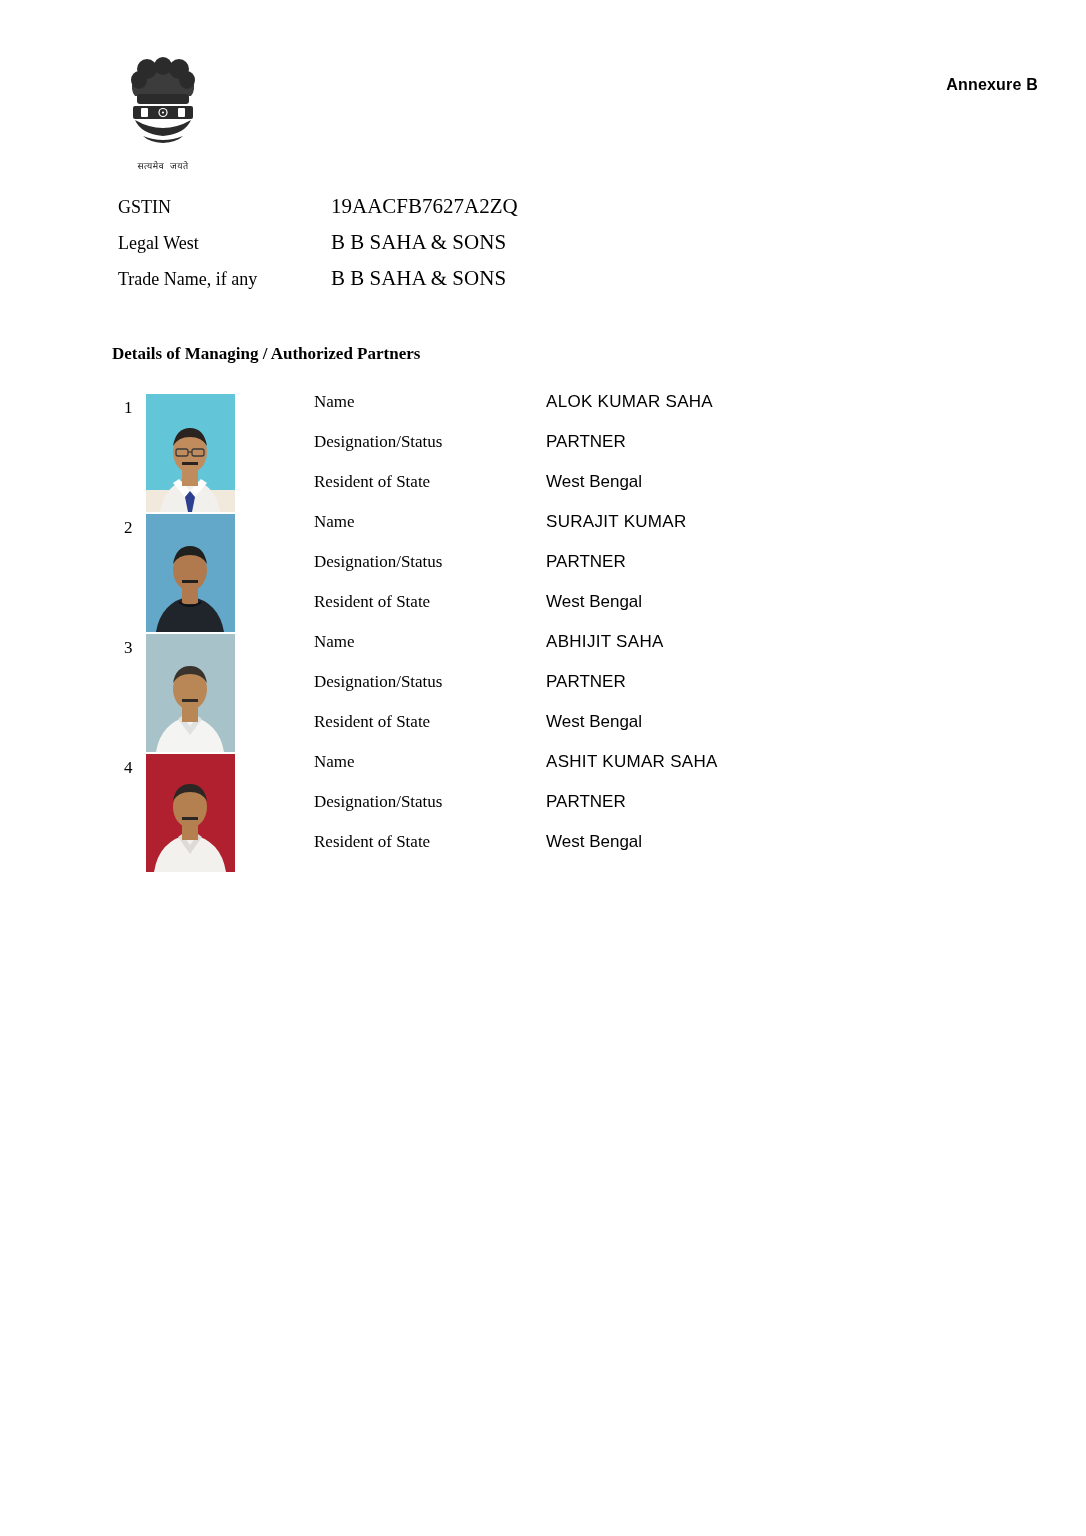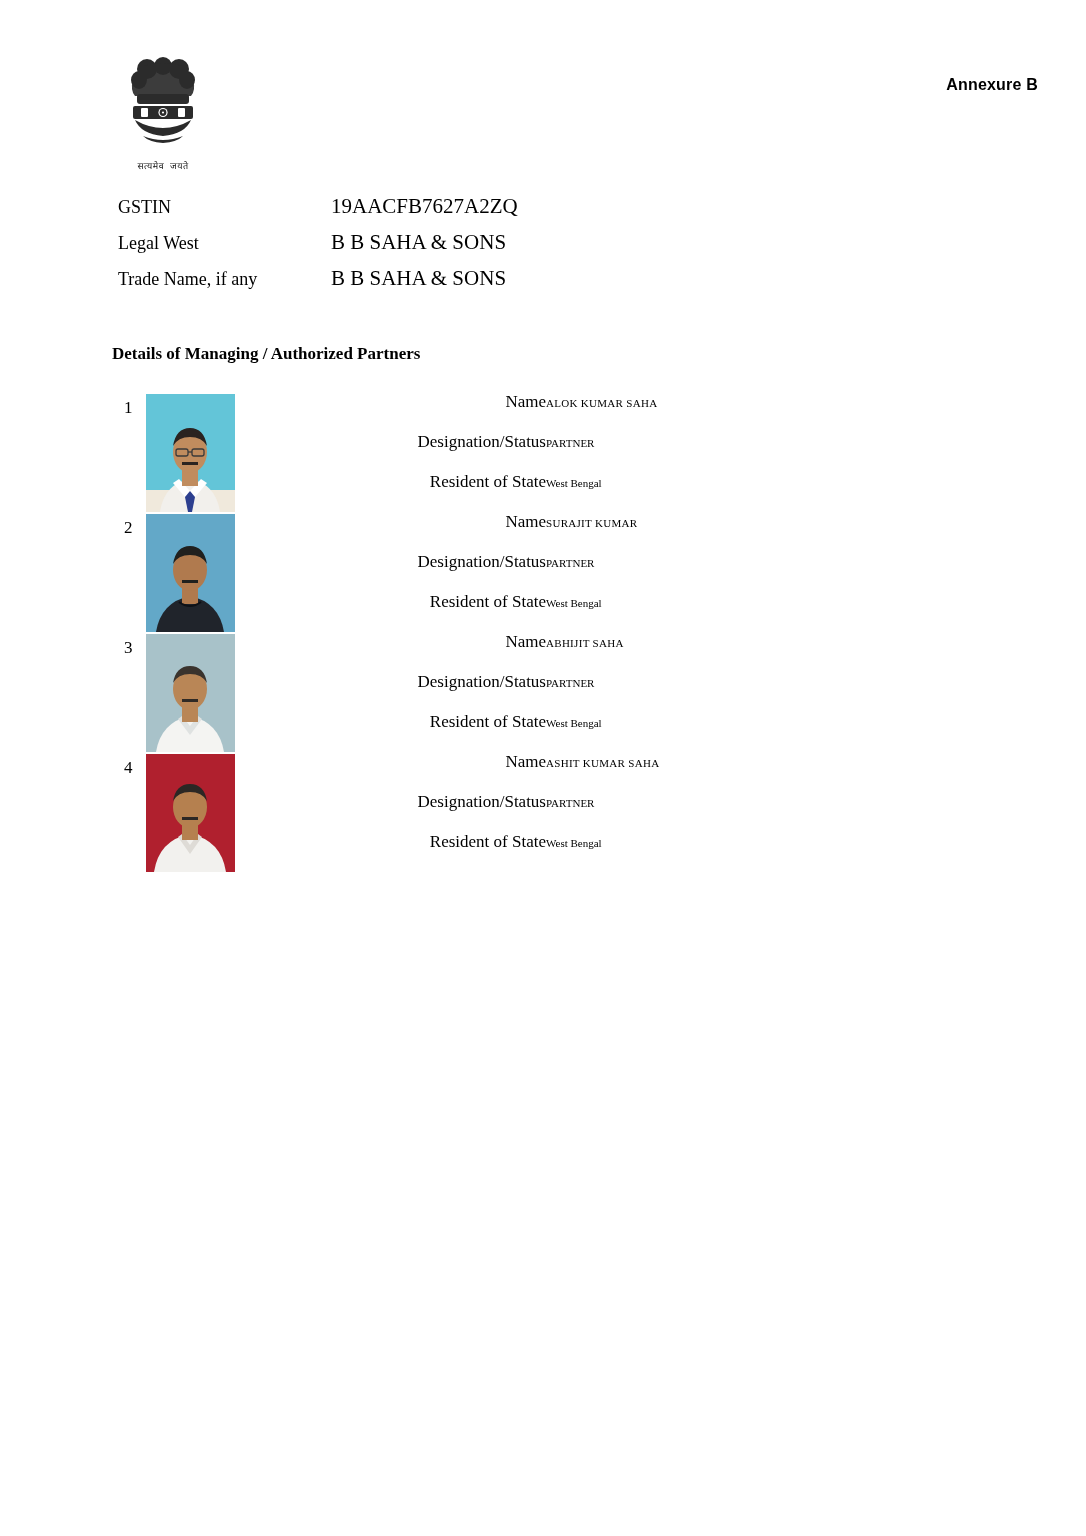--- a/index.html
+++ b/index.html
@@ -107,30 +107,29 @@
   .p-fields {
     position: absolute;
     left: 202px;
     top: 0px;
     width: 690px;
   }
   .p-field {
     display: flex;
     align-items: baseline;
     height: 40px;
-    text-align: right;
   }
   .p-label {
     width: 232px;
     font-size: 17px;
     font-family: "Liberation Serif", serif;
   }
   .p-value {
-    font-size: 11px;
-    font-family: Liberation Serif, serif;
+    font-size: 17px;
+    font-family: Liberation Sans, sans-serif;
   }
   .p-value.name {
     letter-spacing: 0.3px;
   }
 </style>
 </head>
 <body>
 
 <div class="annexure">Annexure B</div>
 

